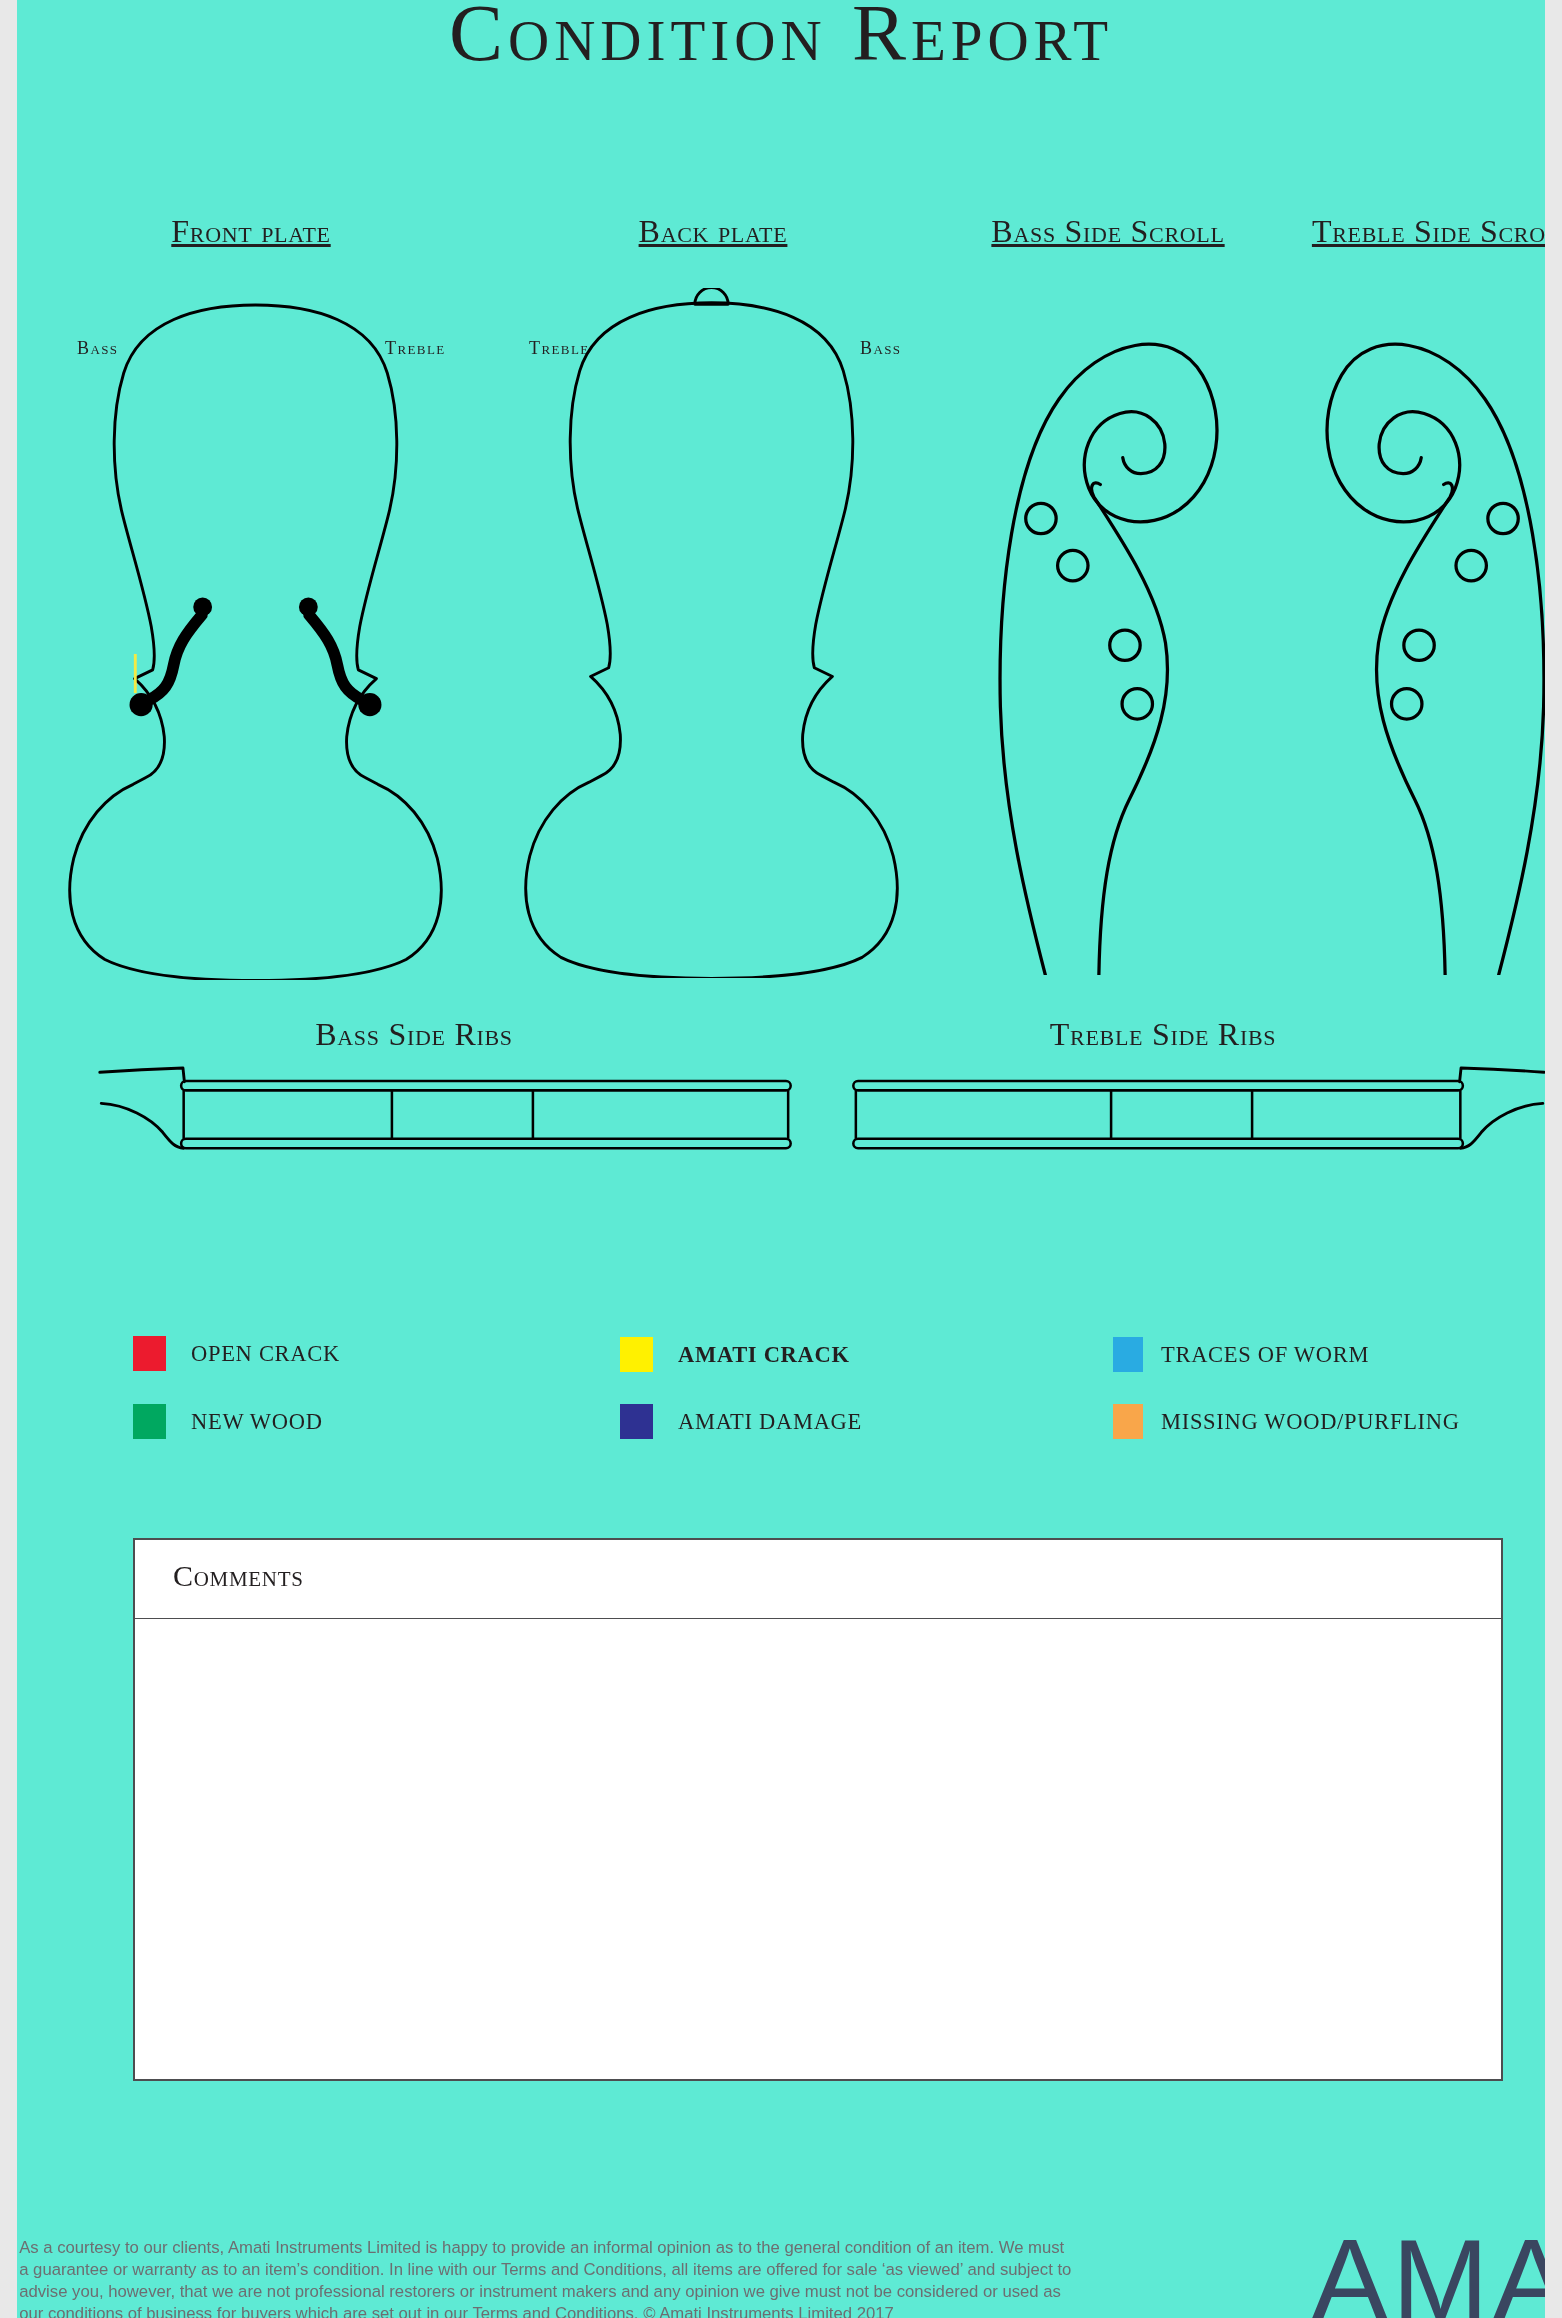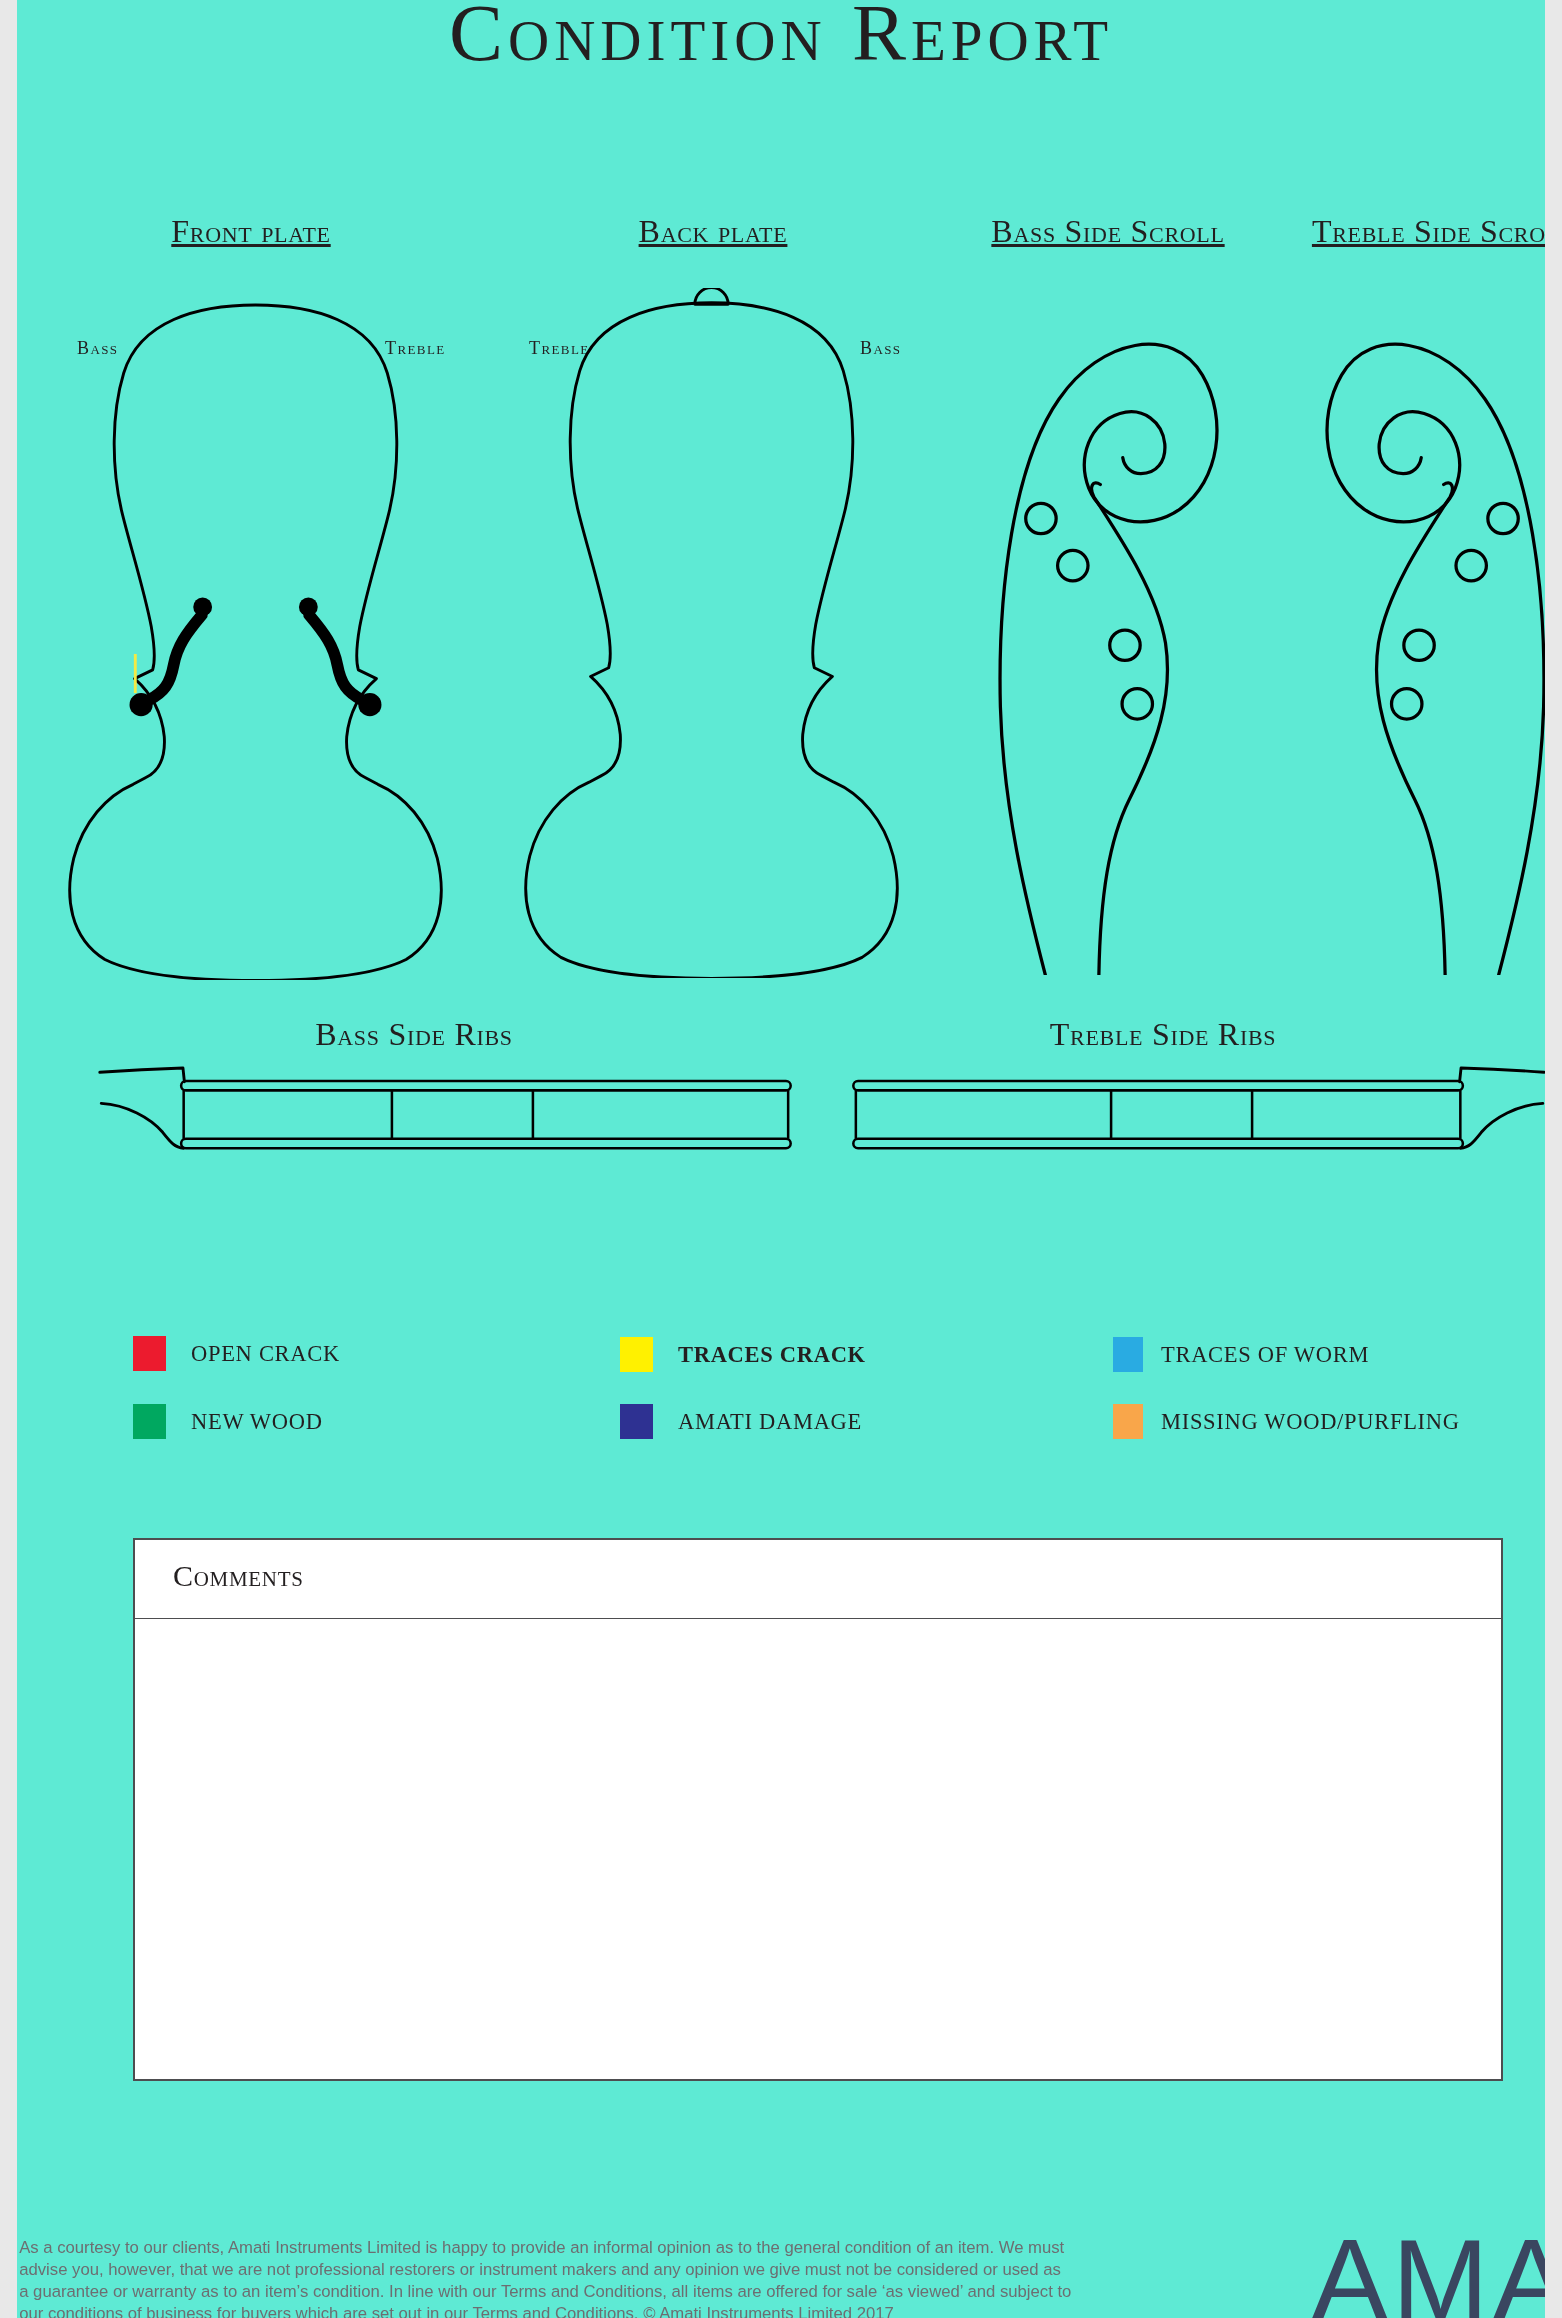--- a/index.html
+++ b/index.html
@@ -189,21 +189,21 @@
         <line x1="607" y1="42" x2="607" y2="109"></line>
       </g>
     </g>
   </svg>
 
   <div>
     <div class="legend-swatch" style="left: 116px; top: 1336px; background-color: rgb(236, 27, 46);"></div>
     <div class="legend-label" style="left:174px; top:1336px;">OPEN CRACK</div>
 
     <div class="legend-swatch" style="left: 603px; top: 1337px; background-color: rgb(255, 241, 0);"></div>
-    <div class="legend-label bold-label" style="left:661px; top:1337px;">TRACES CRACK</div>
+    <div class="legend-label bold-label" style="left:661px; top:1337px;">AMATI CRACK</div>
 
     <div class="legend-swatch" style="left: 1096px; top: 1337px; width: 30px; background-color: rgb(41, 171, 226);"></div>
     <div class="legend-label" style="left:1144px; top:1337px;">TRACES OF WORM</div>
 
     <div class="legend-swatch" style="left: 116px; top: 1404px; background-color: rgb(0, 168, 96);"></div>
     <div class="legend-label" style="left:174px; top:1404px;">NEW WOOD</div>
 
     <div class="legend-swatch" style="left: 603px; top: 1404px; background-color: rgb(46, 49, 146);"></div>
     <div class="legend-label" style="left:661px; top:1404px;">AMATI DAMAGE</div>
 
@@ -212,20 +212,20 @@
   </div>
 
   <div class="comments-box">
     <div class="comments-title sc">Comments</div>
     <div class="comments-divider"></div>
     <div class="comments-area"></div>
   </div>
 
   <div class="footer-text">
     <div>As a courtesy to our clients, Amati Instruments Limited is happy to provide an informal opinion as to the general condition of an item. We must</div>
+    <div>a guarantee or warranty as to an item’s condition. In line with our Terms and Conditions, all items are offered for sale ‘as viewed’ and subject to</div>
     <div>advise you, however, that we are not professional restorers or instrument makers and any opinion we give must not be considered or used as</div>
-    <div>a guarantee or warranty as to an item’s condition. In line with our Terms and Conditions, all items are offered for sale ‘as viewed’ and subject to</div>
     <div>our conditions of business for buyers which are set out in our Terms and Conditions. © Amati Instruments Limited 2017</div>
   </div>
   <div class="brand">AMATI</div>
 
 </div>
 
 
 </body></html>

